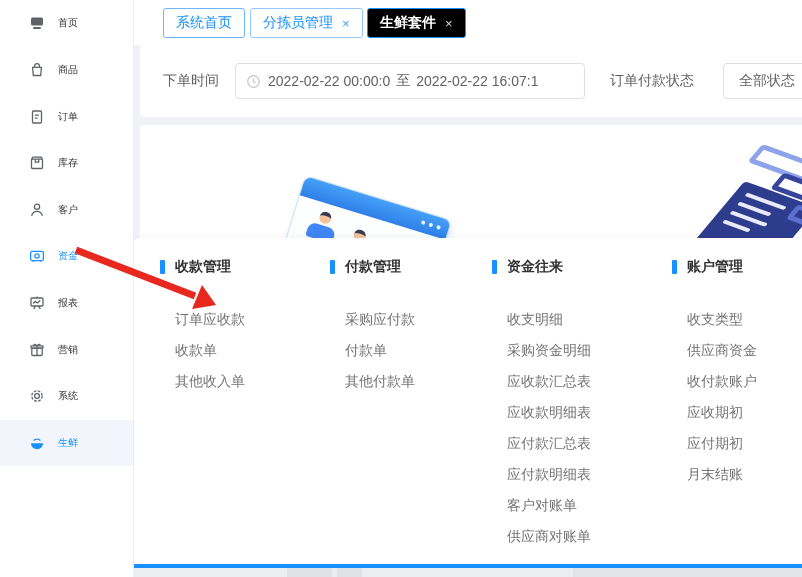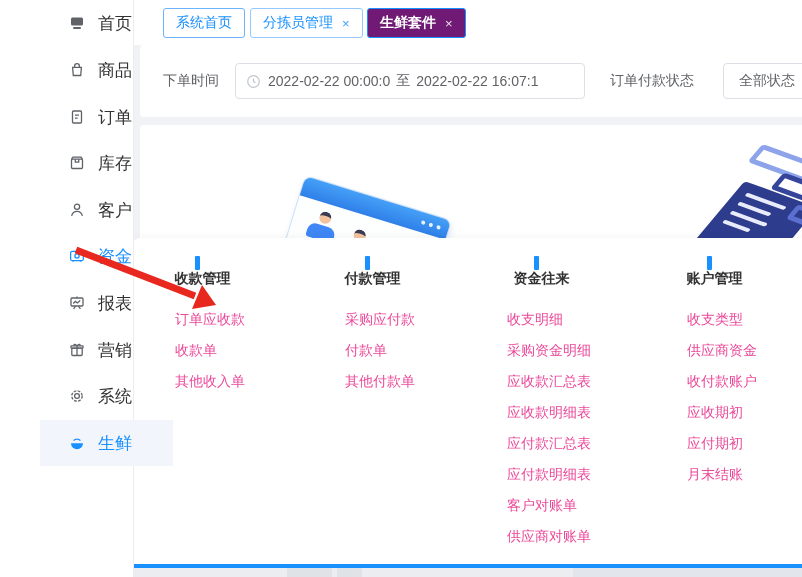--- a/index.html
+++ b/index.html
@@ -7,35 +7,35 @@
        font-family:"Liberation Sans",sans-serif;-webkit-font-smoothing:antialiased;}
 
   
   .main-bg{position:absolute;left:133px;top:0;right:0;bottom:0;background:#f0f2f5;}
   .top-strip{position:absolute;left:133px;top:0;right:0;height:45px;background:#fff;}
 
   
   .sidebar{position:absolute;left:0;top:0;width:133px;height:577px;background:#fff;
            border-right:1px solid #ededed;z-index:20;}
   .side-item{position:absolute;left:0;width:133px;height:46px;display:flex;align-items:center;
-             cursor:pointer;color:#323233;font-size:17px;margin-left:40px;}
+             cursor:pointer;color:#323233;font-size:10px;}
   .side-item .s-icon{width:20px;height:20px;margin-left:27px;margin-right:11px;color:#5f6368;
                      display:flex;align-items:center;justify-content:center;}
   .side-item.active{color:#1890ff;}
   .side-item.active .s-icon{color:#1890ff;}
   .side-item.current{background:#f2f6fc;color:#1890ff;}
   .side-item.current .s-icon{color:#1890ff;}
   .s-icon svg{display:block;}
 
   
   .tab{position:absolute;top:8px;height:30px;box-sizing:border-box;border-radius:3px;
        display:flex;align-items:center;padding:0 12px;font-size:14px;cursor:pointer;z-index:6;
        background:#fff;border:1px solid #6db4ff;color:#1890ff;white-space:nowrap;}
   .tab.second{border-color:#93c9ff;justify-content:space-between;}
-  .tab.active{background:#701a75;border-color:#1890ff;color:#fff;font-weight:bold;}
+  .tab.active{background:#000000;border-color:#1890ff;color:#fff;font-weight:bold;}
   .tab-close{margin-left:9px;font-size:13px;font-weight:normal;line-height:1;opacity:.85;cursor:pointer;}
 
   
   .card-filter{position:absolute;left:140px;top:45px;right:-6px;height:72px;background:#fff;
                border-radius:4px;z-index:2;}
   .f-label{position:absolute;top:0;height:72px;display:flex;align-items:center;
            font-size:14px;color:#606266;}
   .lab1{left:23px;}
   .lab2{left:470px;}
   .date-input{position:absolute;left:95px;top:18px;width:350px;height:36px;box-sizing:border-box;
@@ -78,24 +78,24 @@
 
   
   .mega{position:absolute;left:133px;top:238px;right:-6px;height:326px;background:#fff;
         border-bottom:4px solid #1890ff;border-top-left-radius:6px;z-index:10;
         box-shadow:0 2px 12px rgba(0,0,0,.08);}
   .menu-col{position:absolute;top:18px;}
   .c0{left:27px;}  
   .c1{left:197px;} 
   .c2{left:359px;} 
   .c3{left:539px;} 
-  .menu-head{display:flex;align-items:center;height:22px;margin-bottom:26px;flex-direction:column;}
+  .menu-head{display:flex;align-items:center;height:22px;margin-bottom:26px;}
   .head-marker{width:5px;height:14px;background:#1890ff;border-radius:1px;margin-right:10px;flex:none;}
   .head-text{font-size:14px;font-weight:bold;color:#323233;}
-  .menu-item{height:31px;line-height:31px;padding-left:15px;font-size:14px;color:#ec4899;
+  .menu-item{height:31px;line-height:31px;padding-left:15px;font-size:14px;color:#737373;
              cursor:pointer;white-space:nowrap;}
 
   
   .bottom-strip{position:absolute;left:133px;top:568px;right:0;height:9px;background:#ecedf0;z-index:11;}
   .bs-seg{position:absolute;top:0;height:9px;background:#dfe2e7;}
   .bs-a{left:154px;width:45px;}
   .bs-b{left:204px;width:25px;}
   .bs-c{left:440px;width:240px;background:#e2e5eb;}
 
   

